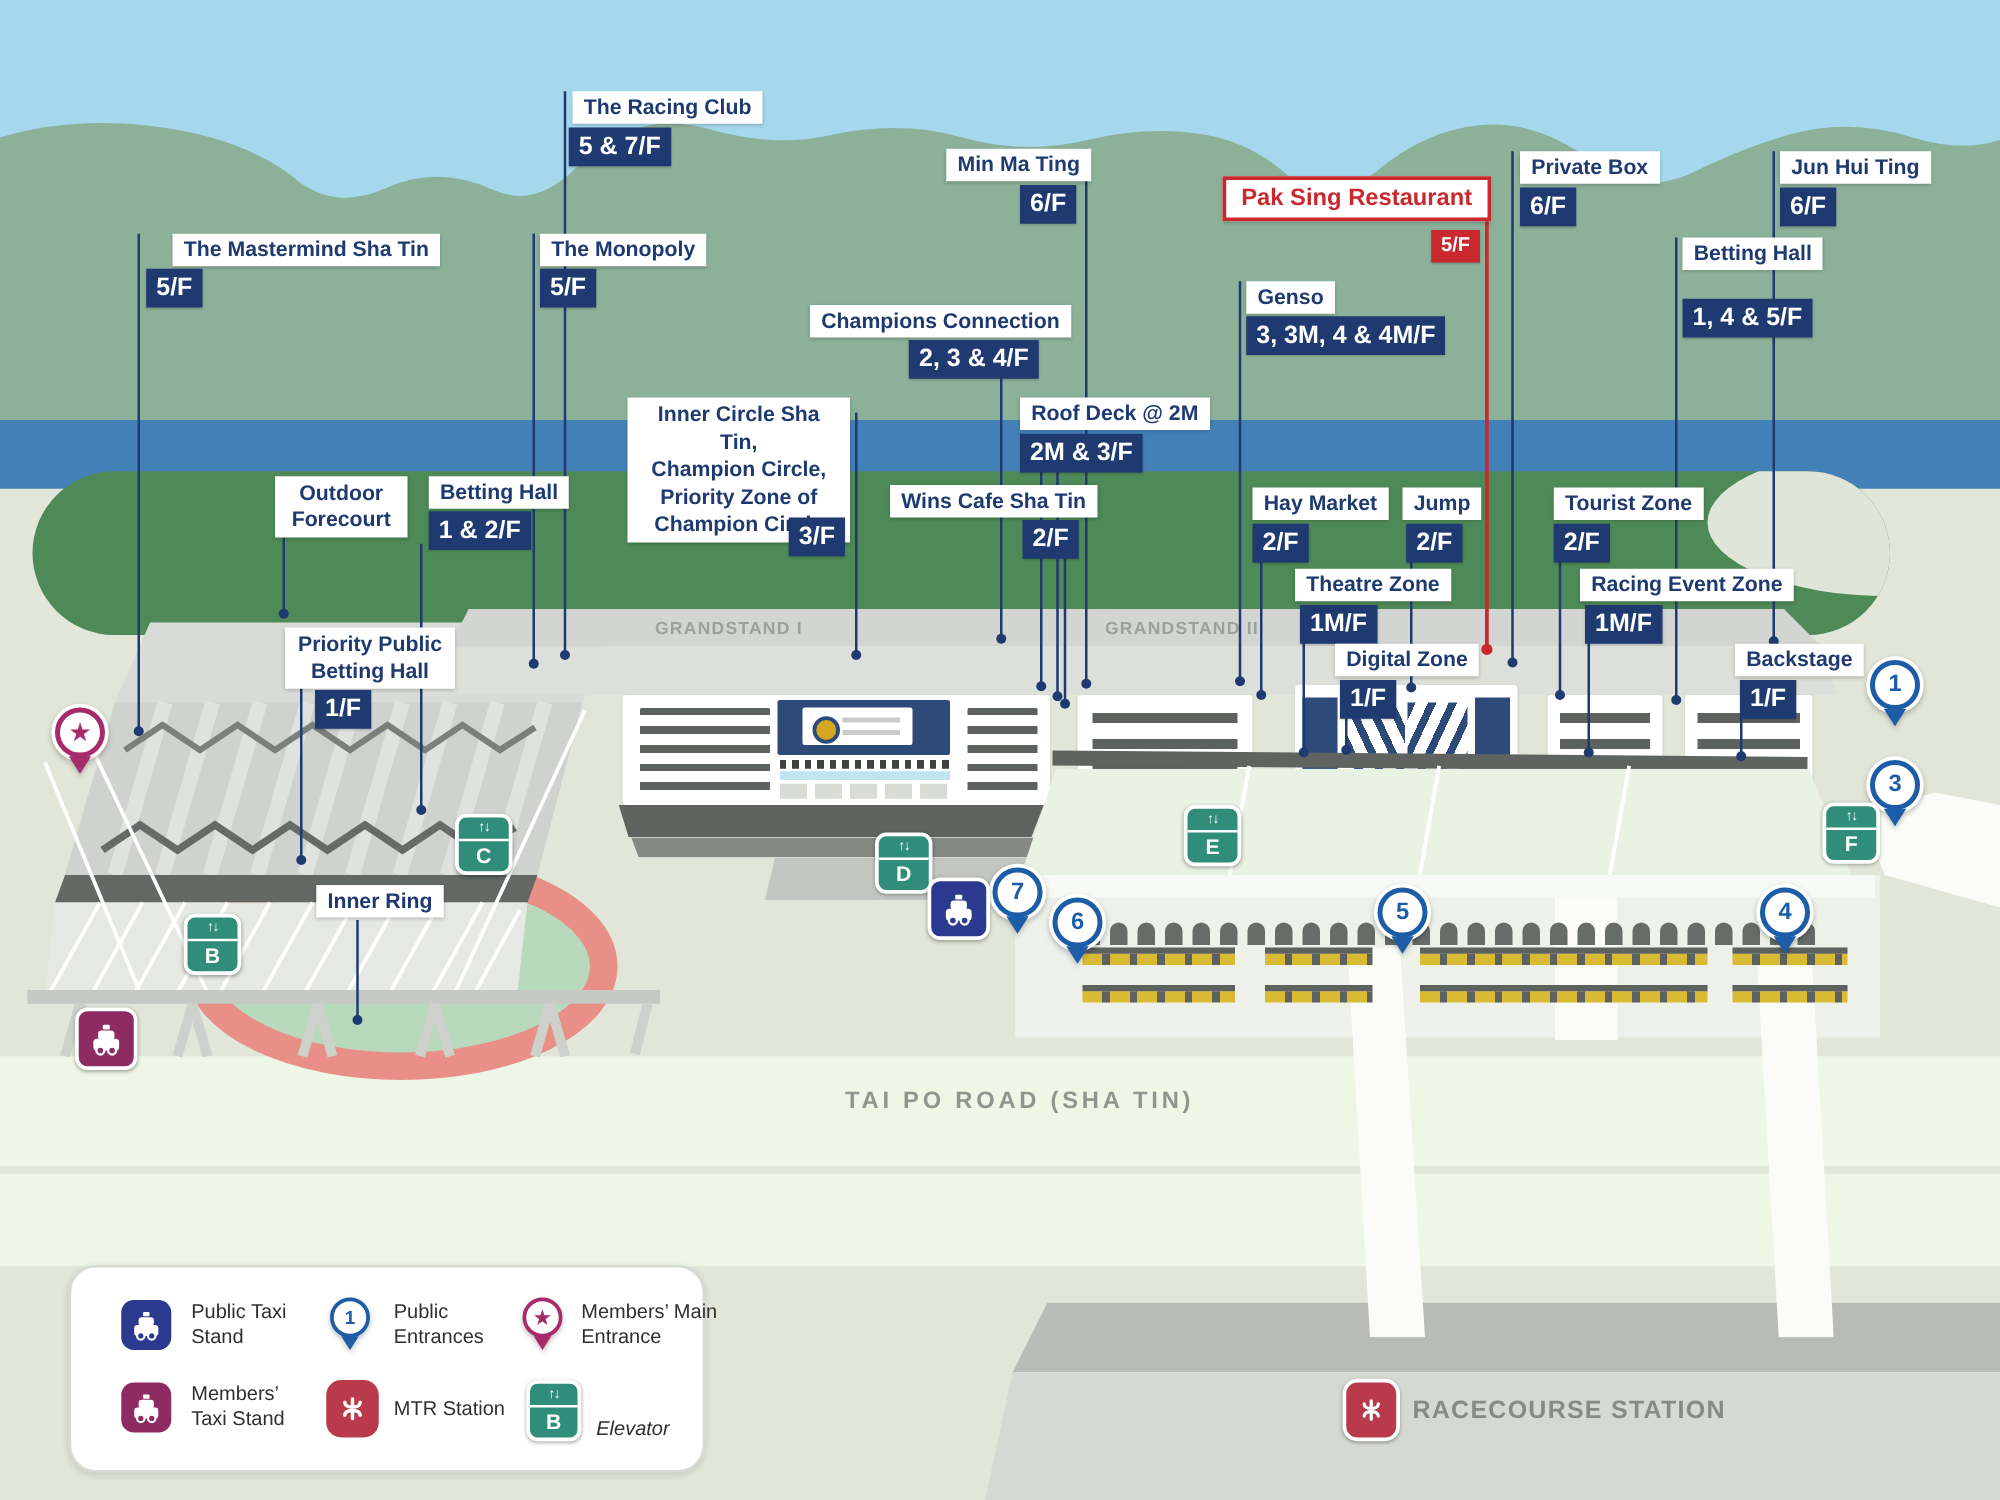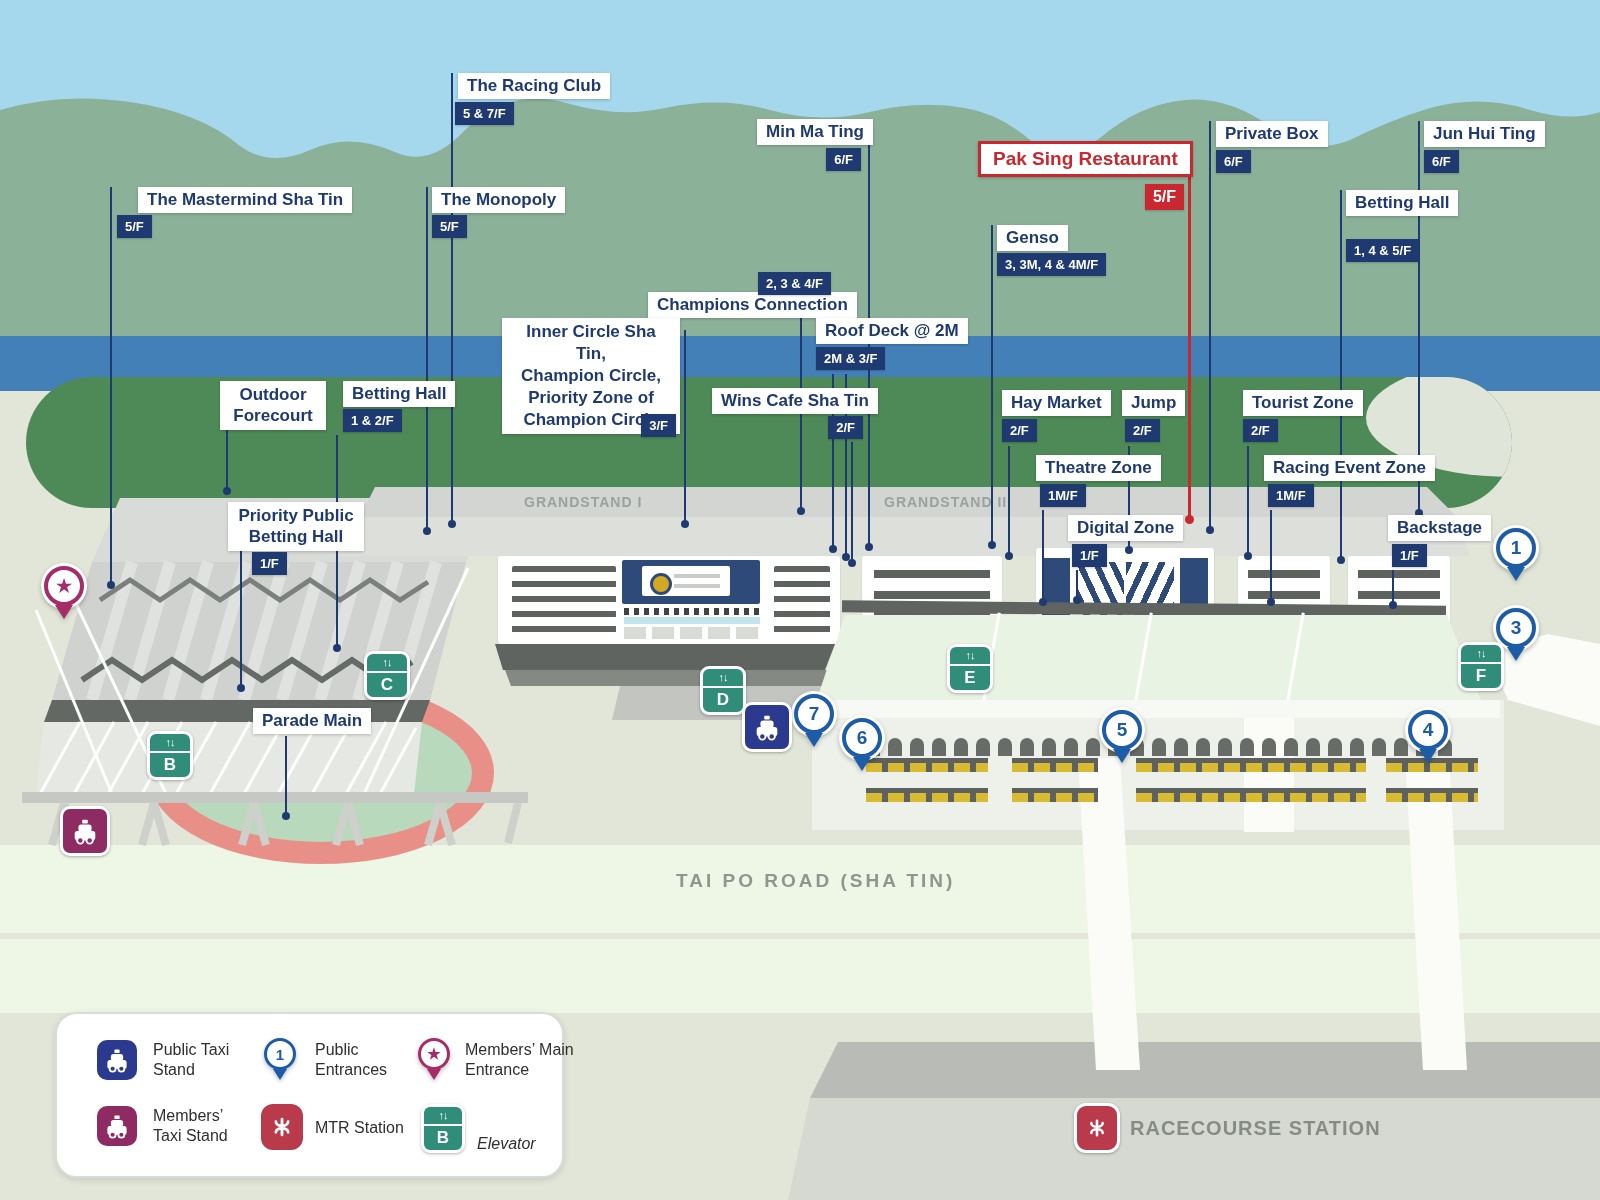--- a/index.html
+++ b/index.html
@@ -54,21 +54,21 @@
   
   .lead{width:2px;background:#1e3a70;z-index:6;}
   .lead::after{content:"";position:absolute;left:-3px;bottom:-4px;width:8px;height:8px;border-radius:50%;background:#1e3a70;}
   .lead.red{width:3px;background:#c8282e;}
   .lead.red::after{background:#c8282e;left:-3px;width:9px;height:9px;}
   .lbl{background:#ffffff;color:#1e3a70;font-weight:bold;font-size:17px;padding:3px 9px;
        white-space:nowrap;box-shadow:0 1px 3px rgba(0,0,0,.22);z-index:8;}
   .lbl.wrap{white-space:normal;text-align:center;line-height:1.25;}
   .lbl.center{white-space:pre-line;text-align:center;line-height:1.3;}
   .lbl.red{color:#c8282e;border:3px solid #c8282e;font-size:19px;padding:4px 12px;}
-  .tag{background:#1e3a70;color:#ffffff;font-weight:bold;font-size:13px;padding:4px 8px;
+  .tag{background:#1e3a70;color:#ffffff;font-weight:bold;font-size:20px;padding:4px 8px;
        white-space:nowrap;z-index:8;box-shadow:0 1px 2px rgba(0,0,0,.2);}
   .tag.red{background:#c8282e;font-size:16px;}
   
   .pin{z-index:10;width:40px;filter:drop-shadow(0 2px 2px rgba(0,0,0,.25));}
   .pin-head{width:32px;height:32px;margin:0 auto;background:#fff;border:4px solid #1d5ca7;border-radius:50%;
             box-shadow:0 0 0 3px #fff;display:flex;align-items:center;justify-content:center;
             color:#1d5ca7;font-weight:bold;font-size:19px;}
   .pin-tail{width:0;height:0;margin:-1px auto 0;border-left:9px solid transparent;
             border-right:9px solid transparent;border-top:14px solid #1d5ca7;}
   .pin.members .pin-head{border-color:#a62b68;color:#a62b68;font-size:18px;}
@@ -287,21 +287,21 @@
 
   <div class="abs lbl" style="left:458px;top:73px;">The Racing Club</div>
   <div class="abs tag" style="left:455px;top:102px;">5 &amp; 7/F</div>
 
   <div class="abs lbl" style="left:432px;top:187px;">The Monopoly</div>
   <div class="abs tag" style="left:432px;top:215px;">5/F</div>
 
   <div class="abs lbl" style="left:757px;top:119px;">Min Ma Ting</div>
   <div class="abs tag" style="right:739px;top:148px;">6/F</div>
 
-  <div class="abs lbl" style="left:648px;top:244px;margin-top:48px;">Champions Connection</div>
+  <div class="abs lbl" style="left:648px;top:244px;">Champions Connection</div>
   <div class="abs tag" style="right:769px;top:272px;">2, 3 &amp; 4/F</div>
 
   <div class="abs lbl center" style="left:502px;top:318px;width:160px;">Inner Circle Sha Tin,
 Champion Circle,
 Priority Zone of
 Champion Circle</div>
   <div class="abs tag" style="right:924px;top:414px;">3/F</div>
 
   <div class="abs lbl" style="left:816px;top:318px;">Roof Deck @ 2M</div>
   <div class="abs tag" style="left:816px;top:347px;">2M &amp; 3/F</div>
@@ -326,21 +326,21 @@
   <div class="abs tag" style="left:1346px;top:219px;margin-top:20px;">1, 4 &amp; 5/F</div>
 
   <div class="abs lbl wrap" style="left:220px;top:381px;width:88px;">Outdoor Forecourt</div>
 
   <div class="abs lbl" style="left:343px;top:381px;">Betting Hall</div>
   <div class="abs tag" style="left:343px;top:409px;">1 &amp; 2/F</div>
 
   <div class="abs lbl wrap" style="left:228px;top:502px;width:118px;">Priority Public Betting Hall</div>
   <div class="abs tag" style="left:252px;top:552px;">1/F</div>
 
-  <div class="abs lbl" style="left:253px;top:708px;">Parade Main</div>
+  <div class="abs lbl" style="left:253px;top:708px;">Inner Ring</div>
 
   <div class="abs lbl" style="left:1002px;top:390px;">Hay Market</div>
   <div class="abs tag" style="left:1002px;top:419px;">2/F</div>
 
   <div class="abs lbl" style="left:1122px;top:390px;">Jump</div>
   <div class="abs tag" style="left:1125px;top:419px;">2/F</div>
 
   <div class="abs lbl" style="left:1243px;top:390px;text-align:right;">Tourist Zone</div>
   <div class="abs tag" style="left:1243px;top:419px;">2/F</div>
 

